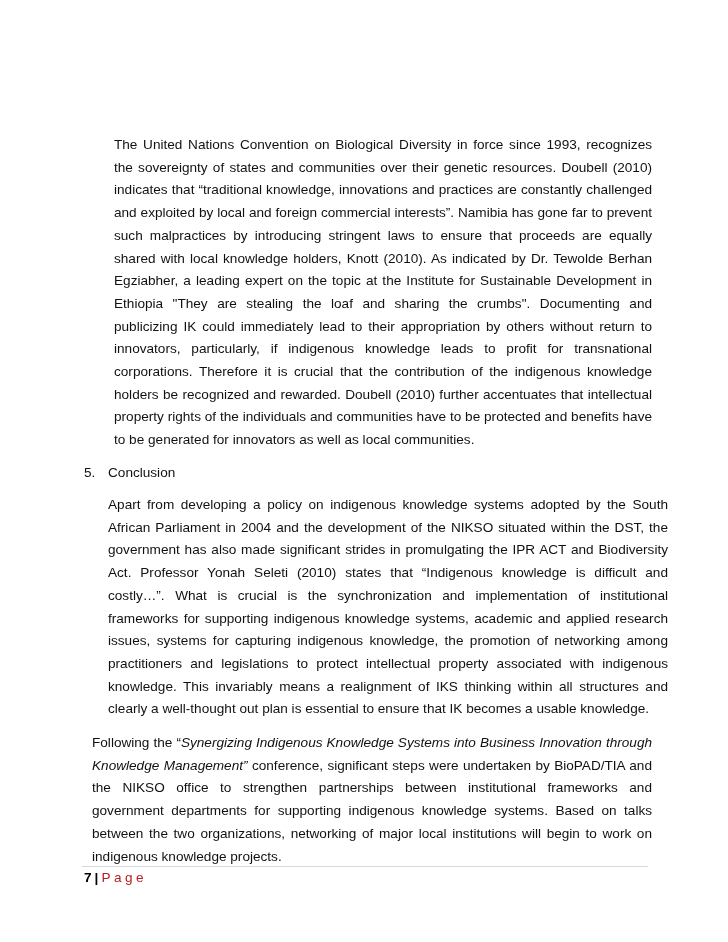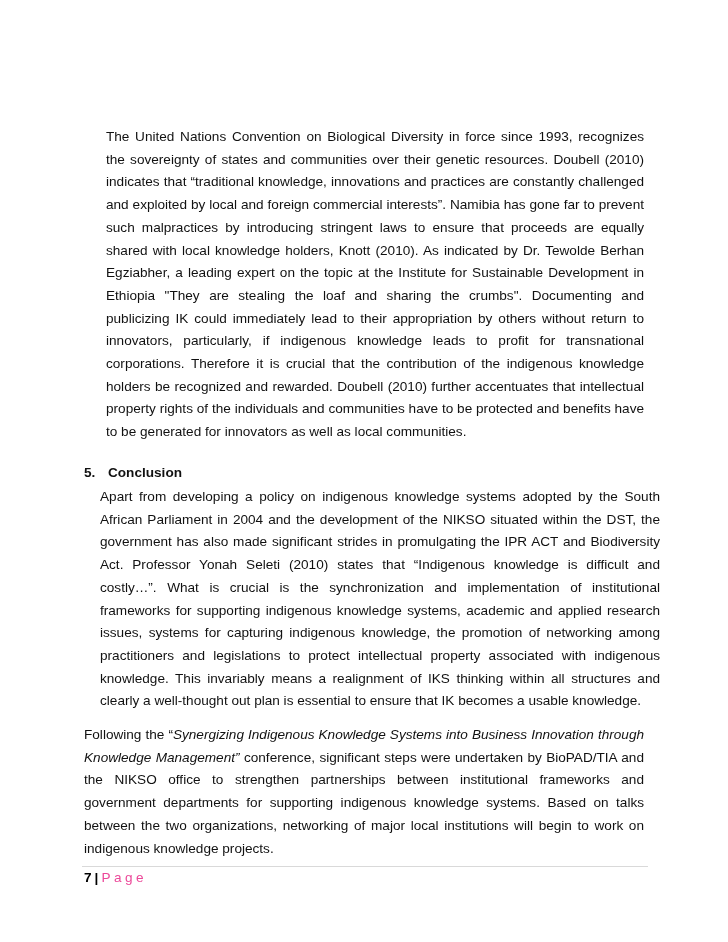--- a/index.html
+++ b/index.html
@@ -1,32 +1,32 @@
 <!DOCTYPE html>
 <html><head>
 <meta charset="utf-8">
 <style>
   html, body { margin: 0; padding: 0; background: #ffffff; }
   body { width: 728px; height: 942px; position: relative; overflow: hidden;
          font-family: "Liberation Sans", sans-serif; color: #111; }
   .page { position: absolute; left: 0; top: 0; width: 728px; height: 942px; background: #fff; }
   .para {
     position: absolute; font-size: 13.6px; line-height: 22.7px;
-    text-align: justify; text-align-last: left; margin: 0;
+    text-align: justify; text-align-last: left; margin: 8px;
   }
   .indented { left: 106px; width: 538px; top: 126px; }
-  .heading { position: absolute; left: 84px; top: 465px; font-size: 13.6px; font-weight: bold; margin: 0; }
+  .heading { position: absolute; left: 84px; top: 465px; font-size: 13.6px; font-weight: normal; margin: 0; }
   .heading .num { display: inline-block; width: 24px; }
   .p2 { left: 100px; width: 560px; top: 486px; }
   .p3 { left: 84px; width: 560px; top: 724px; }
   .footer-rule { position: absolute; left: 82px; top: 866px; width: 566px; height: 1px; background: #d9d9d9; }
   .footer { position: absolute; left: 84px; top: 870px; font-size: 13.6px; }
   .footer .pg { font-weight: bold; color: #000; }
   .footer .bar { font-weight: bold; color: #000; margin: 0 3px; }
-  .footer .word { color: #ec4899; letter-spacing: 3.5px; }
+  .footer .word { color: #b91c1c; letter-spacing: 3.5px; }
 </style>
 </head>
 <body>
 
 <div class="page">
 
   <p class="para indented">The United Nations Convention on Biological Diversity in force since 1993, recognizes the sovereignty of states and communities over their genetic resources. Doubell (2010) indicates that “traditional knowledge, innovations and practices are constantly challenged and exploited by local and foreign commercial interests”.  Namibia has gone far to prevent such malpractices by introducing stringent laws to ensure that proceeds are equally shared with local knowledge holders, Knott (2010). As indicated by Dr. Tewolde Berhan Egziabher, a leading expert on the topic at the Institute for Sustainable Development in Ethiopia "They are stealing the loaf and sharing the crumbs". Documenting and publicizing IK could immediately lead to their appropriation by others without return to innovators, particularly, if indigenous knowledge leads to profit for transnational corporations. Therefore it is crucial that the contribution of the indigenous knowledge holders be recognized and rewarded. Doubell (2010) further accentuates that intellectual property rights of the individuals and communities have to be protected and benefits have to be generated for innovators as well as local communities.</p>
 
   <h2 class="heading">
     <span class="num">5.</span><span>Conclusion</span>

